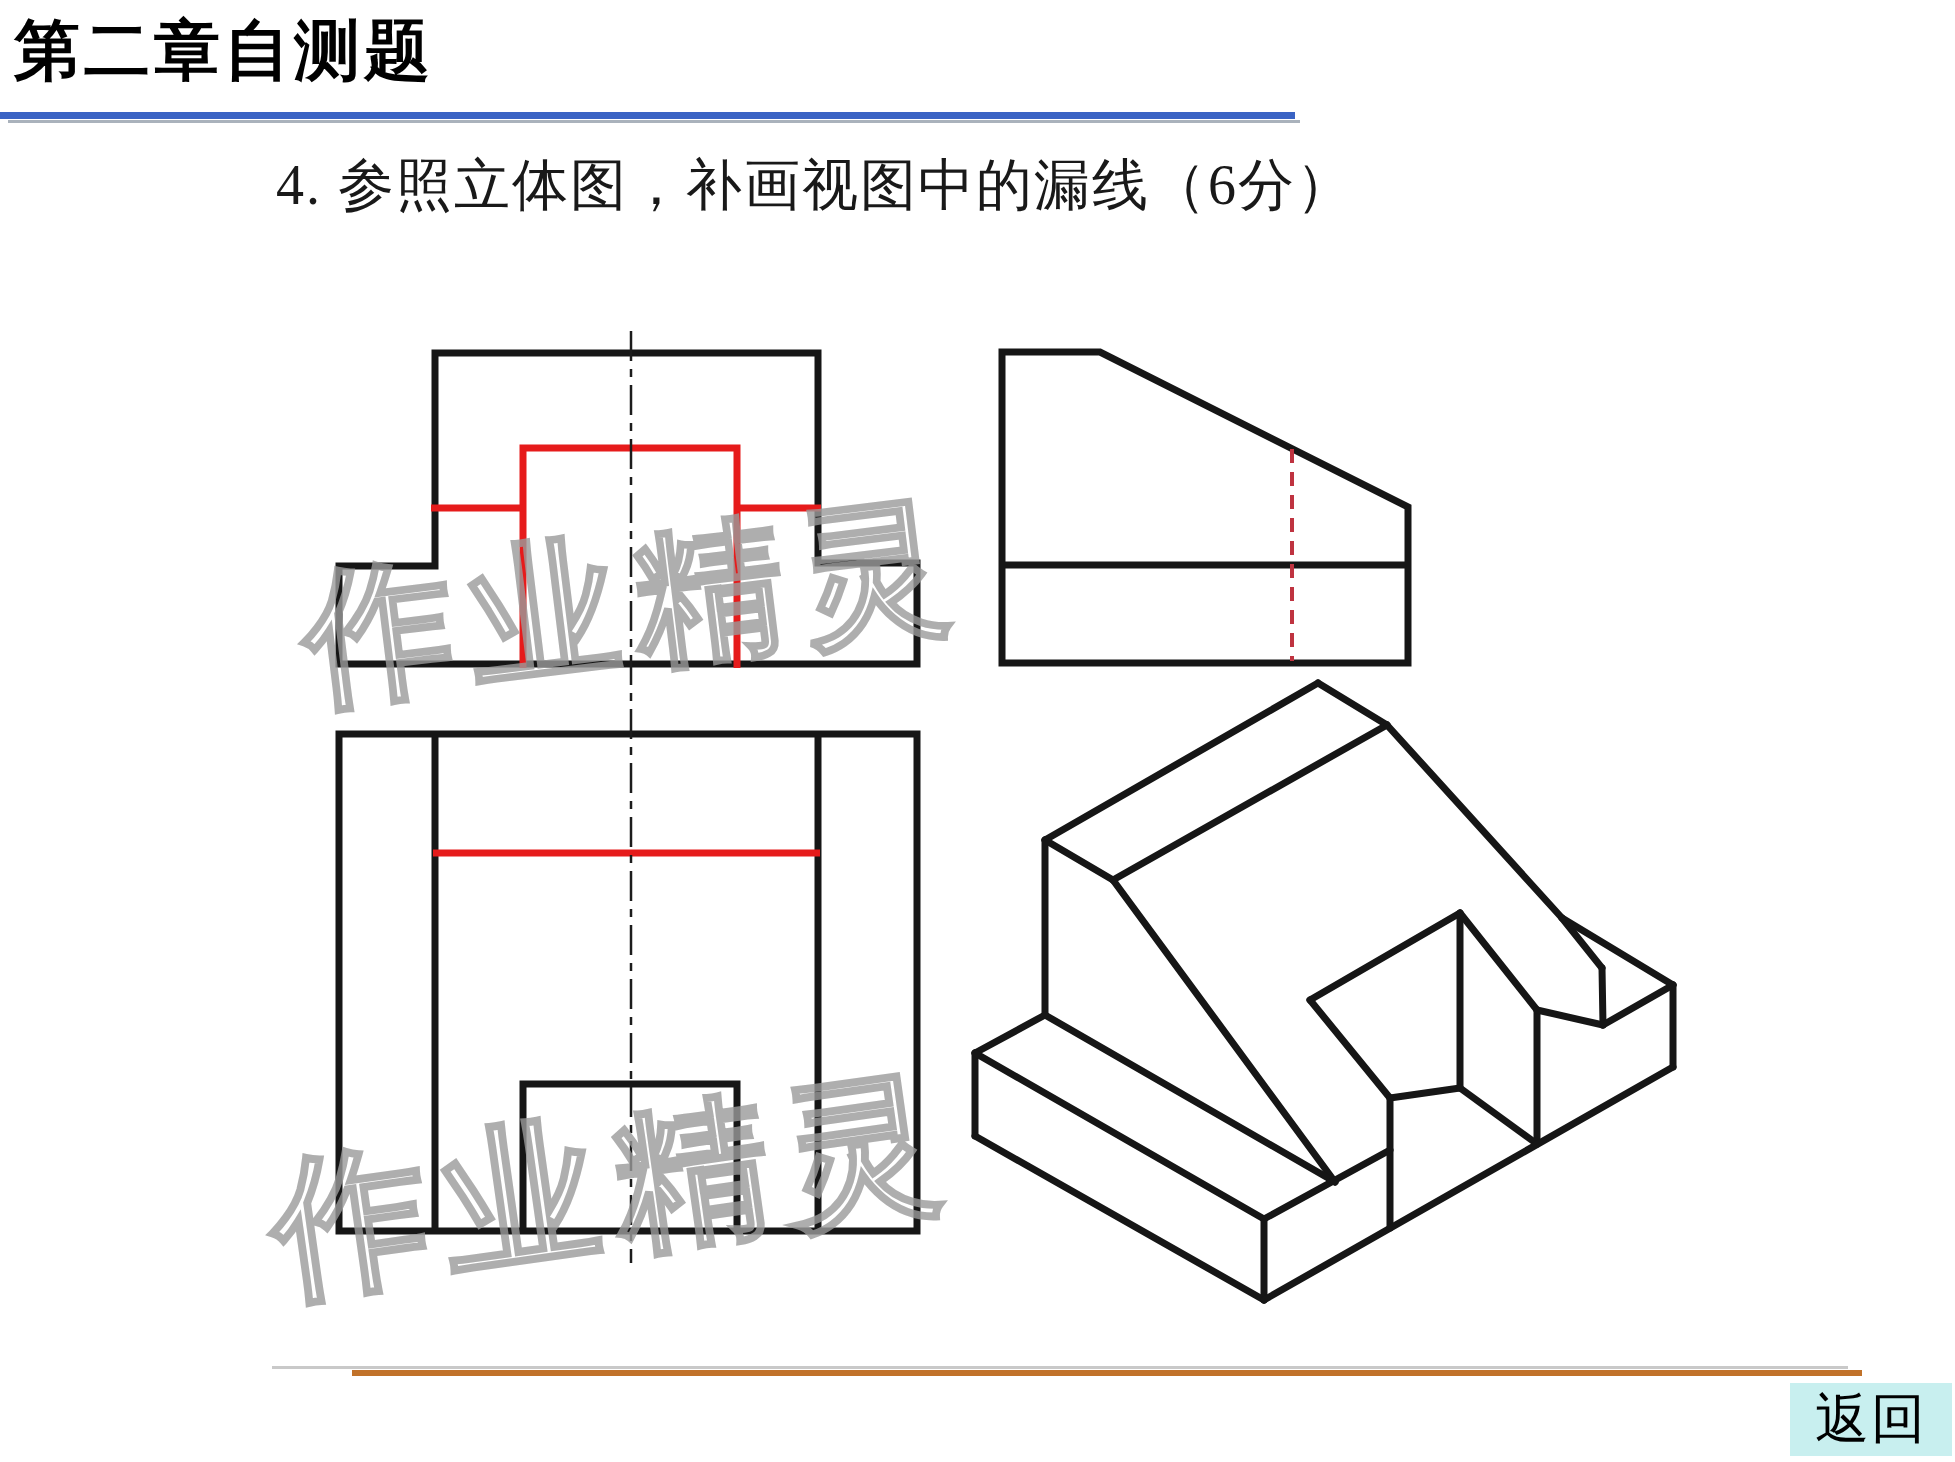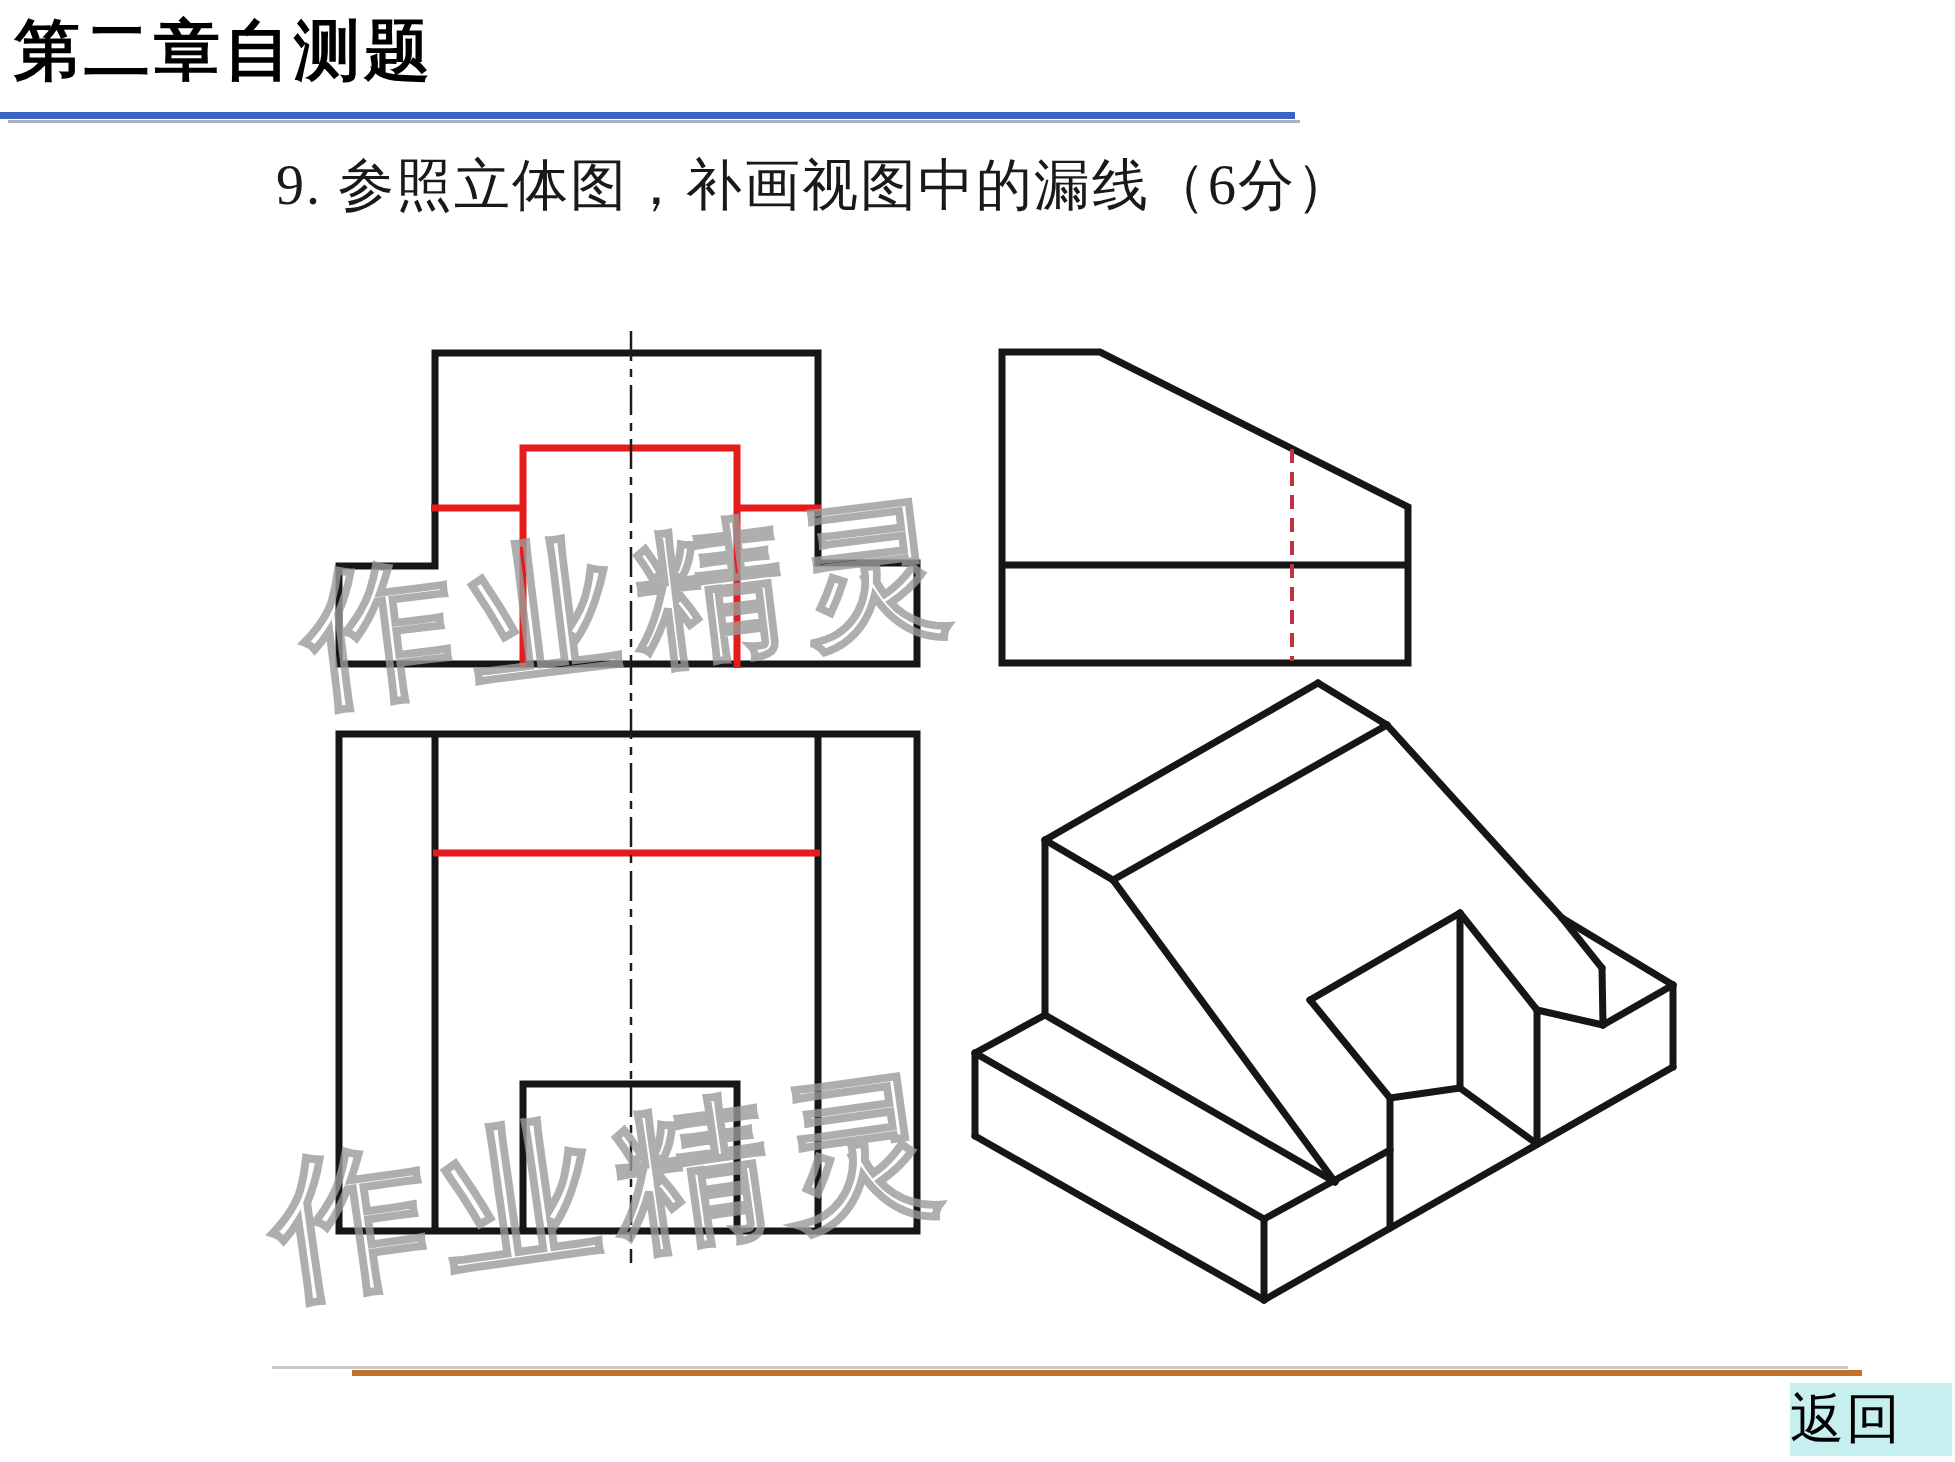--- a/index.html
+++ b/index.html
@@ -16,32 +16,32 @@
   .rule-gray{left:8px;top:120px;width:1292px;height:3px;}
   .question{
     position:absolute;left:276px;top:148px;font-size:56px;color:#191919;
     white-space:nowrap;letter-spacing:2px;
   }
   #drawing-svg{position:absolute;left:0;top:0;width:1955px;height:1462px;}
   .footer-gray{left:272px;top:1366px;width:1576px;height:3px;}
   .footer-orange{left:352px;top:1370px;width:1510px;height:6px;}
   .back-btn{
     position:absolute;left:1790px;top:1383px;width:162px;height:73px;
-    font-size:54px;line-height:73px;letter-spacing:2px;
+    font-size:54px;line-height:73px;text-align:center;letter-spacing:2px;
     cursor:pointer;user-select:none;
   }
 </style>
 </head>
 <body>
 
 <div class="title" style="color: rgb(0, 0, 0);">第二章自测题</div>
 <div class="rule rule-blue" style="background: rgb(58, 99, 196);"></div>
 <div class="rule rule-gray" style="background: rgb(170, 178, 188);"></div>
 
-<div class="question" style="color: rgb(25, 25, 25);">9. 参照立体图，补画视图中的漏线（6分）</div>
+<div class="question" style="color: rgb(25, 25, 25);">4. 参照立体图，补画视图中的漏线（6分）</div>
 
 <svg id="drawing-svg" viewBox="0 0 1955 1462">
     <g>
       <path d="M435,353 L818,353 L818,563 L917,563 L917,664 L339,664 L339,566 L435,566 Z" fill="none" stroke="#161616" stroke-width="7"></path>
       <path d="M523,668 L523,448 L737,448 L737,668" fill="none" stroke="#e61b1b" stroke-width="7"></path>
       <path d="M431,508 L523,508" fill="none" stroke="#e61b1b" stroke-width="7"></path>
       <path d="M737,508 L821,508" fill="none" stroke="#e61b1b" stroke-width="7"></path>
     </g>
     <g>
       <path d="M1002,352 L1100,352 L1408,507 L1408,663 L1002,663 Z" fill="none" stroke="#161616" stroke-width="7"></path>

